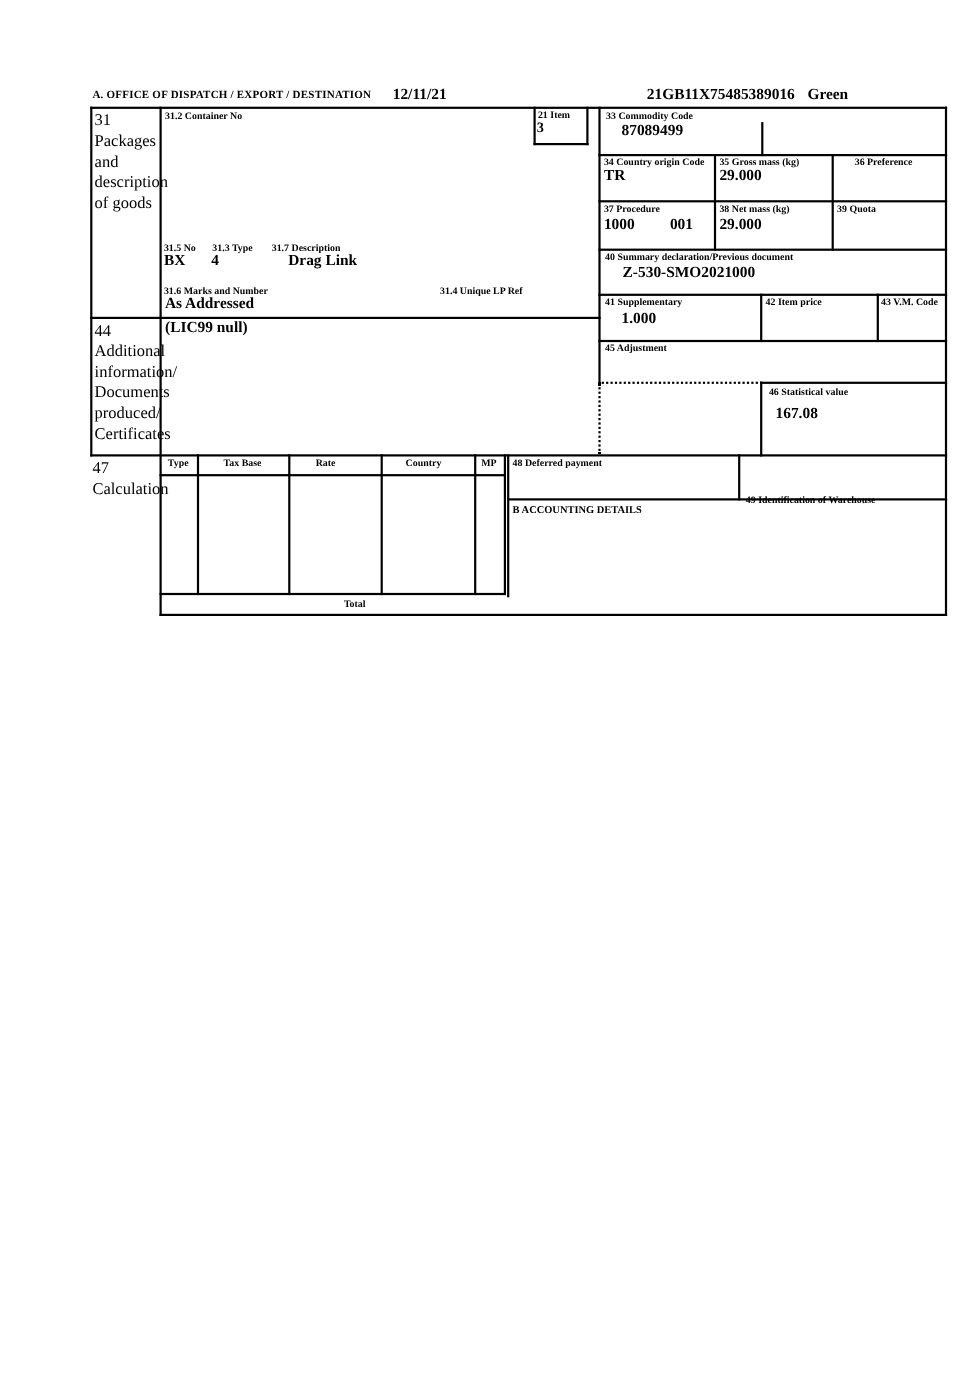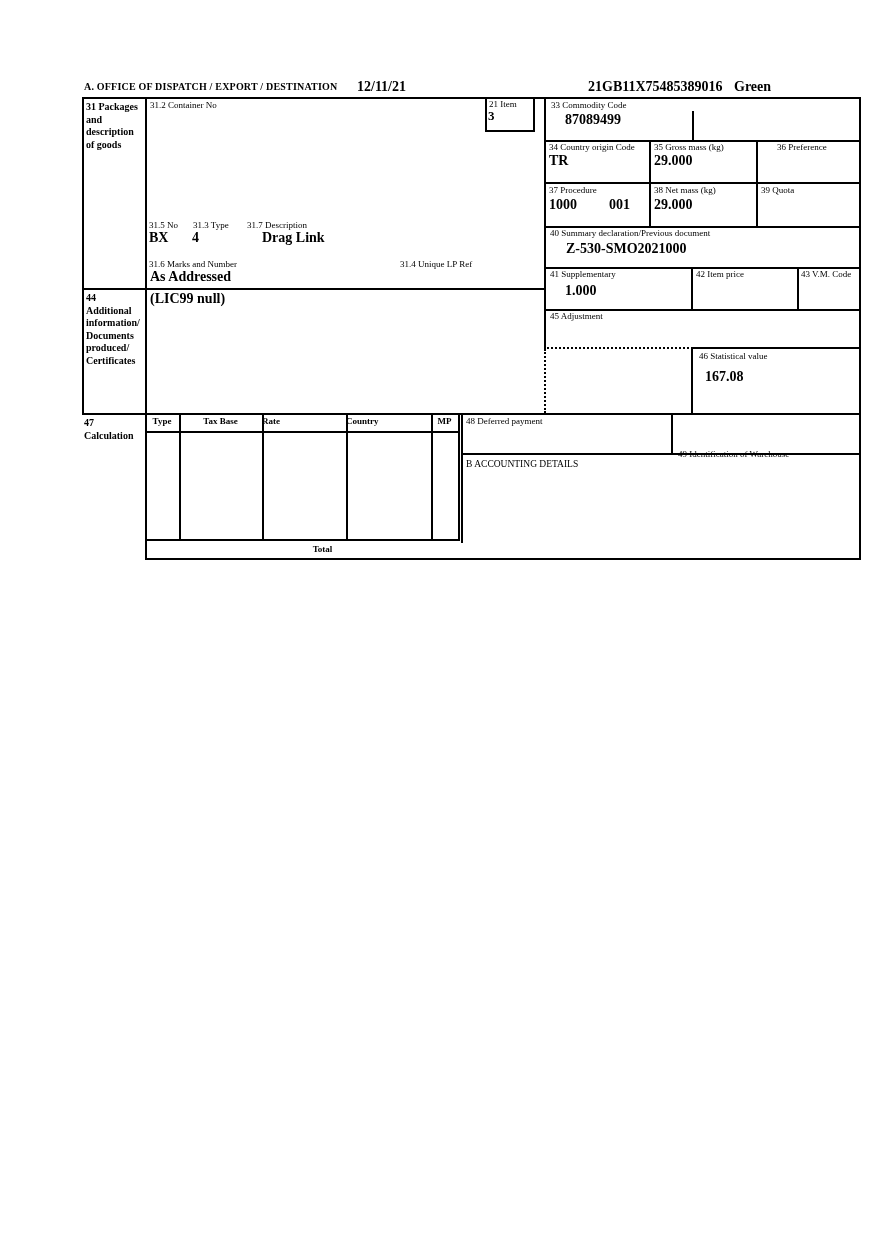--- a/index.html
+++ b/index.html
@@ -3,28 +3,28 @@
 <meta charset="utf-8">
 <style>
   * { margin:0; padding:0; box-sizing:border-box; }
   html,body { background:#ffffff; }
   body { width:882px; height:1250px; position:relative; font-family:"Liberation Serif","DejaVu Serif",serif; color:#000; }
   .page { position:absolute; left:0; top:0; width:882px; height:1250px; background:#fff; }
   .hl { position:absolute; height:2px; background:#000; }
   .vl { position:absolute; width:2px; background:#000; }
   .hl-dot { position:absolute; height:0; border-top:2px dotted #000; background:none; }
   .vl-dot { position:absolute; width:0; border-left:2px dotted #000; background:none; }
-  .lbl { position:absolute; font-size:9px; font-weight:normal; white-space:nowrap; line-height:1.1; }
-  .side { position:absolute; font-size:10px; font-weight:bold; white-space:pre-line; line-height:1.25; }
+  .lbl { position:absolute; font-size:9px; font-weight:bold; white-space:nowrap; line-height:1.1; }
+  .side { position:absolute; font-size:15px; font-weight:normal; white-space:pre-line; line-height:1.25; }
   .val { position:absolute; font-size:14px; font-weight:bold; white-space:nowrap; line-height:1.05; }
   .hdr-sm { position:absolute; font-size:10px; font-weight:bold; letter-spacing:0.2px; white-space:nowrap; }
   .hdr-val { position:absolute; font-size:14px; font-weight:bold; white-space:nowrap; }
   .th { position:absolute; font-size:9px; font-weight:bold; top:417px; line-height:1.1; }
   .th.center { text-align:center; }
-  .th.right { text-align:left; }
+  .th.right { text-align:center; }
 </style>
 </head>
 <body>
 
 <div class="page">
 
   <div class="hdr-sm" style="left:84px; top:81px;">A.  OFFICE OF DISPATCH / EXPORT / DESTINATION</div>
   <div class="hdr-val" style="left:357px; top:79px;">12/11/21</div>
   <div class="hdr-val" style="left:588px; top:79px;">21GB11X75485389016</div>
   <div class="hdr-val" style="left:734px; top:79px;">Green</div>

